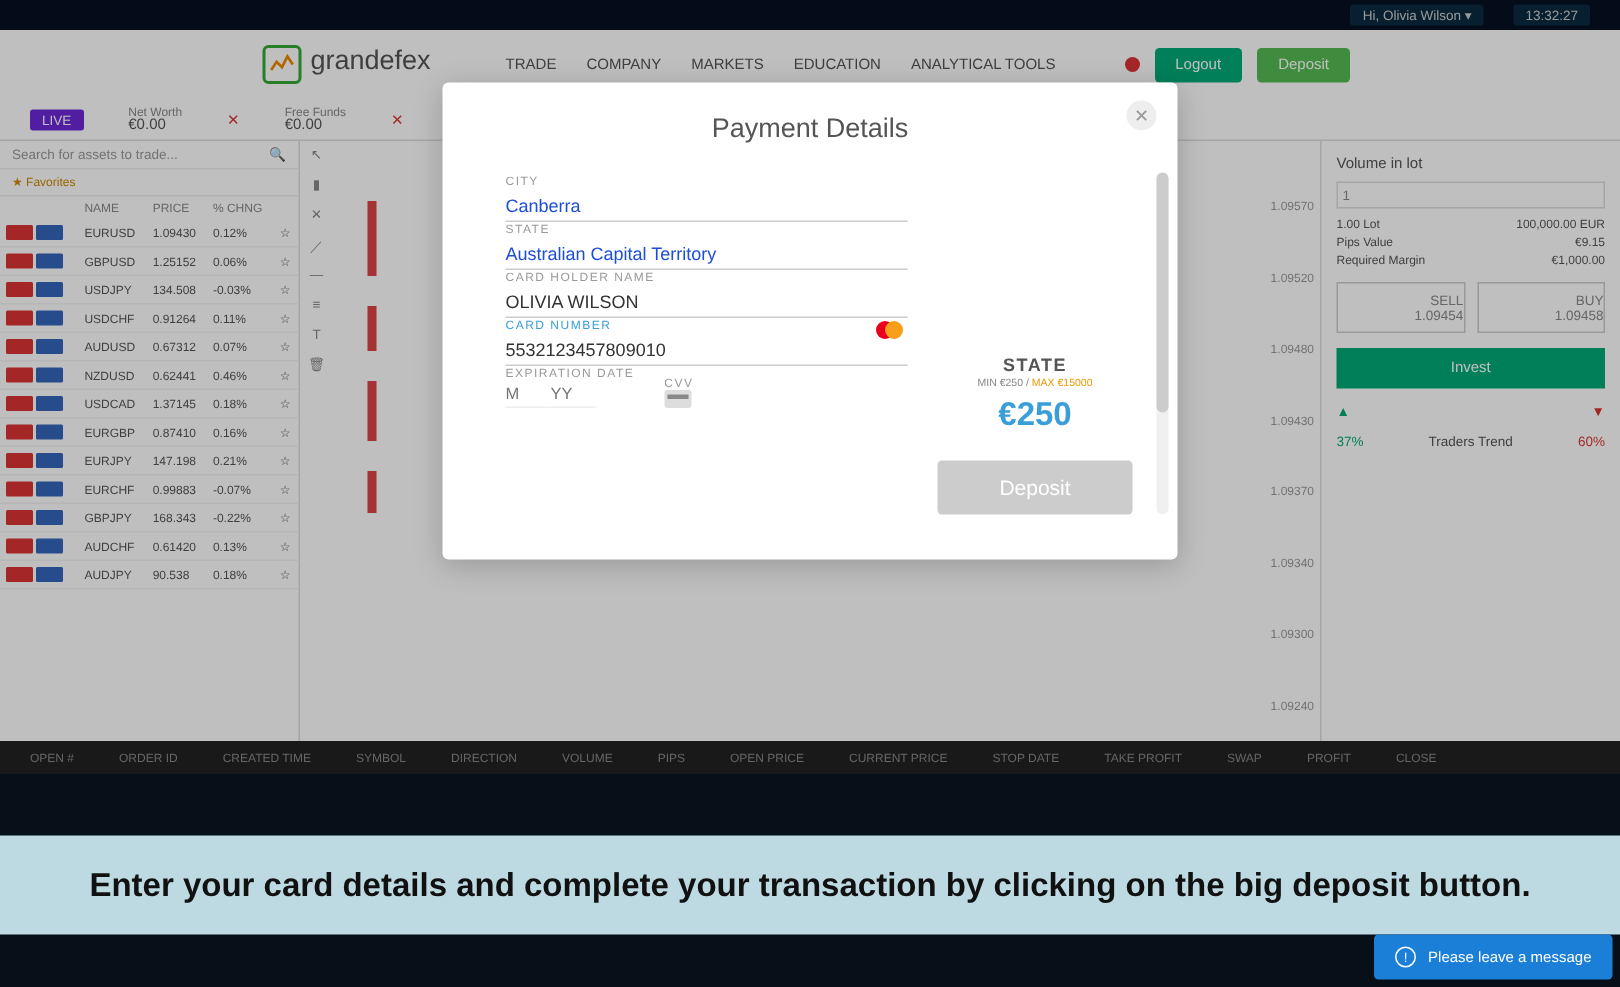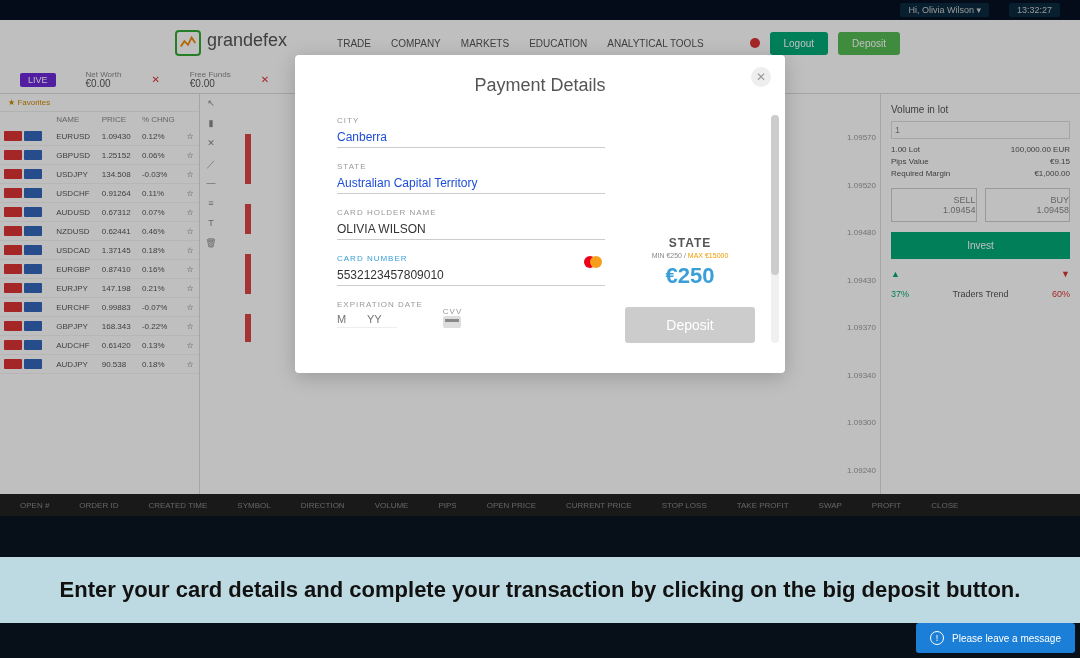--- a/index.html
+++ b/index.html
@@ -45,21 +45,21 @@
 .bs{flex:1;border:1px solid #ccc;text-align:right;padding:6px 0;font-size:9px;color:#888}
 .invest-btn{background:#0a7;color:#fff;text-align:center;padding:8px;margin-top:8px;font-size:10px}
 .trend{display:flex;justify-content:space-between;margin-top:10px;font-size:9px}
 .bottomtabs{background:#222;color:#888;font-size:8px;padding:6px 20px;display:flex;gap:30px;height:22px;align-items:center}
 .overlay{position:absolute;inset:0;background:rgba(0,0,0,0.25);display:flex;justify-content:center;align-items:flex-start;padding-top:55px}
 .modal{background:#fff;width:490px;border-radius:4px;padding:20px 30px 30px;position:relative;box-shadow:0 4px 20px rgba(0,0,0,.2)}
 .modal-close{position:absolute;top:12px;right:14px;width:20px;height:20px;background:#eee;border-radius:50%;color:#999;font-size:12px;display:flex;align-items:center;justify-content:center;cursor:pointer}
 .modal h2{text-align:center;font-size:18px;color:#555;font-weight:normal;margin-bottom:20px}
 .modal-body{display:flex;gap:20px}
 .form{flex:1;padding-left:12px}
-.fgroup{margin-bottom:14px}
+.fgroup{margin-bottom:0}
 .fgroup label{display:block;font-size:8px;color:#999;letter-spacing:1px;margin-bottom:2px}
 .fgroup label.blue{color:#3a9fd8}
 .finput{border:none;border-bottom:1px solid #ccc;width:100%;padding:3px 0;font-size:12px;color:#1d4ed8;outline:none}
 .finput.dark{color:#333;font-weight:500}
 .card-row{position:relative}
 .card-logo{position:absolute;right:0;top:0;width:24px;height:16px}
 .exp-row{display:flex;gap:20px;align-items:flex-end}
 .exp-col{display:flex;flex-direction:column}
 .exp-row label{font-size:8px;color:#999;letter-spacing:1px}
 .exp-input{border:none;border-bottom:1px solid #eee;width:60px;font-size:11px;color:#aaa;padding:2px 0}
@@ -122,20 +122,24 @@
     </div>
   <span style="color:#d33">✕</span>
   <div class="stat">
       <span class="lbl">Balance</span>
       <span>€0.00</span>
     </div>
 </div>
 
 <div class="workspace">
   <div class="leftpanel">
+    <div class="search">
+        <span>Search for assets to trade...</span>
+        <span>🔍</span>
+      </div>
     <div class="sectionlbl">★ Favorites</div>
     <table class="wltable">
       <thead>
           <tr>
             <th></th>
             <th>NAME</th>
             <th>PRICE</th>
             <th>% CHNG</th>
             <th></th>
           </tr>
@@ -304,21 +308,21 @@
 <div class="bottomtabs" id="btabs">
     <span>OPEN #</span>
     <span>ORDER ID</span>
     <span>CREATED TIME</span>
     <span>SYMBOL</span>
     <span>DIRECTION</span>
     <span>VOLUME</span>
     <span>PIPS</span>
     <span>OPEN PRICE</span>
     <span>CURRENT PRICE</span>
-    <span>STOP LOSS</span>
+    <span>STOP DATE</span>
     <span>TAKE PROFIT</span>
     <span>SWAP</span>
     <span>PROFIT</span>
     <span>CLOSE</span>
   </div>
 
 <div class="overlay">
   <div class="modal">
     <div class="modal-close">✕</div>
     <h2>Payment Details</h2>

